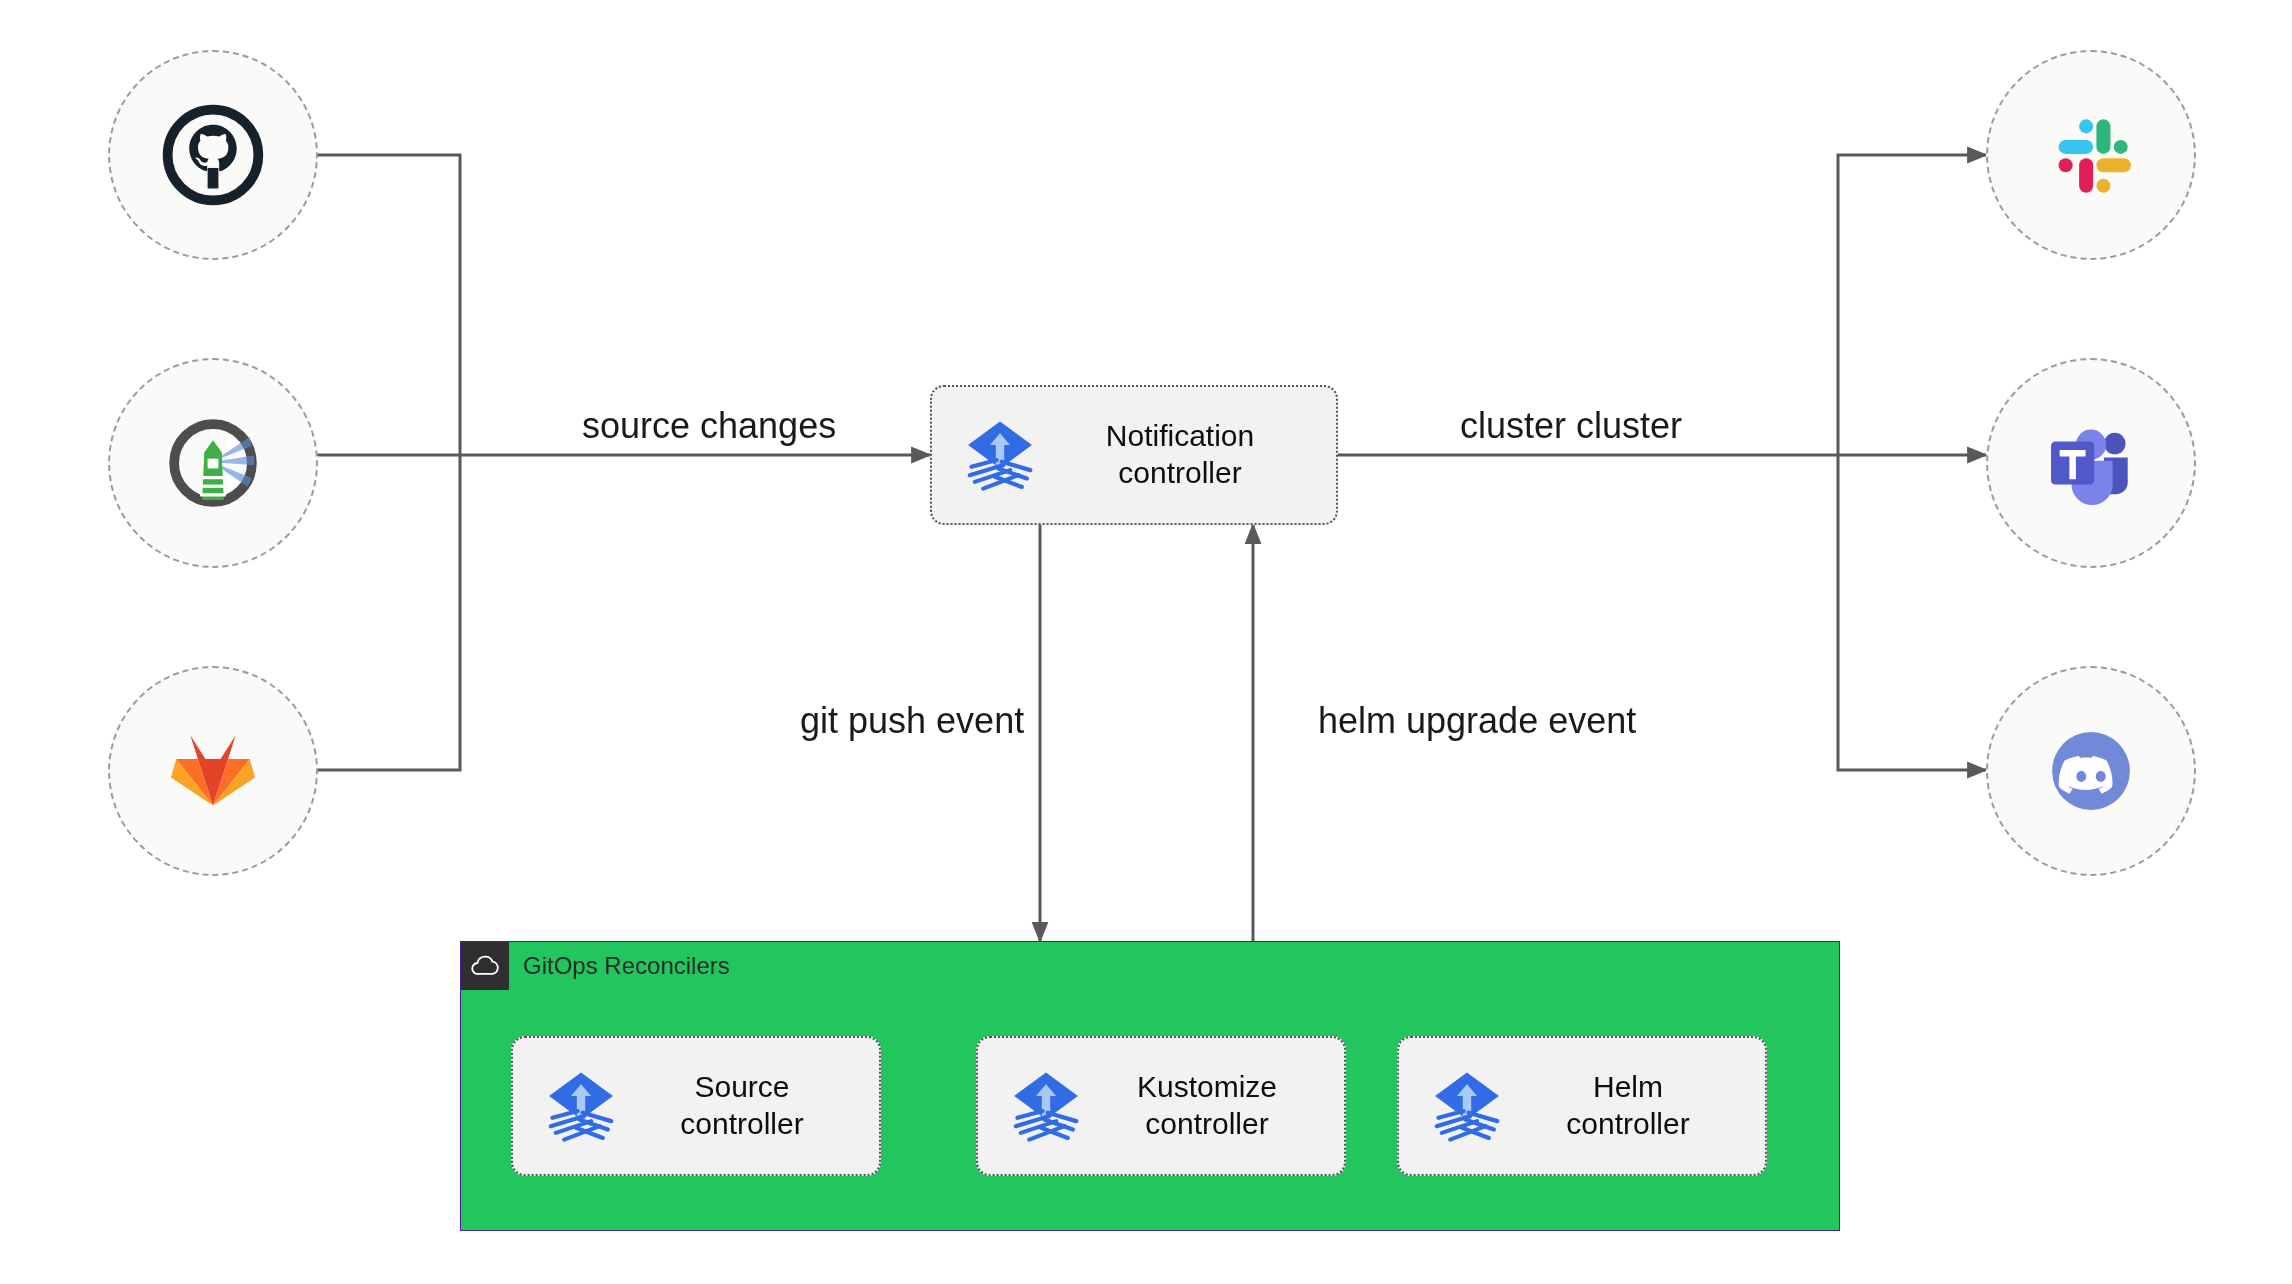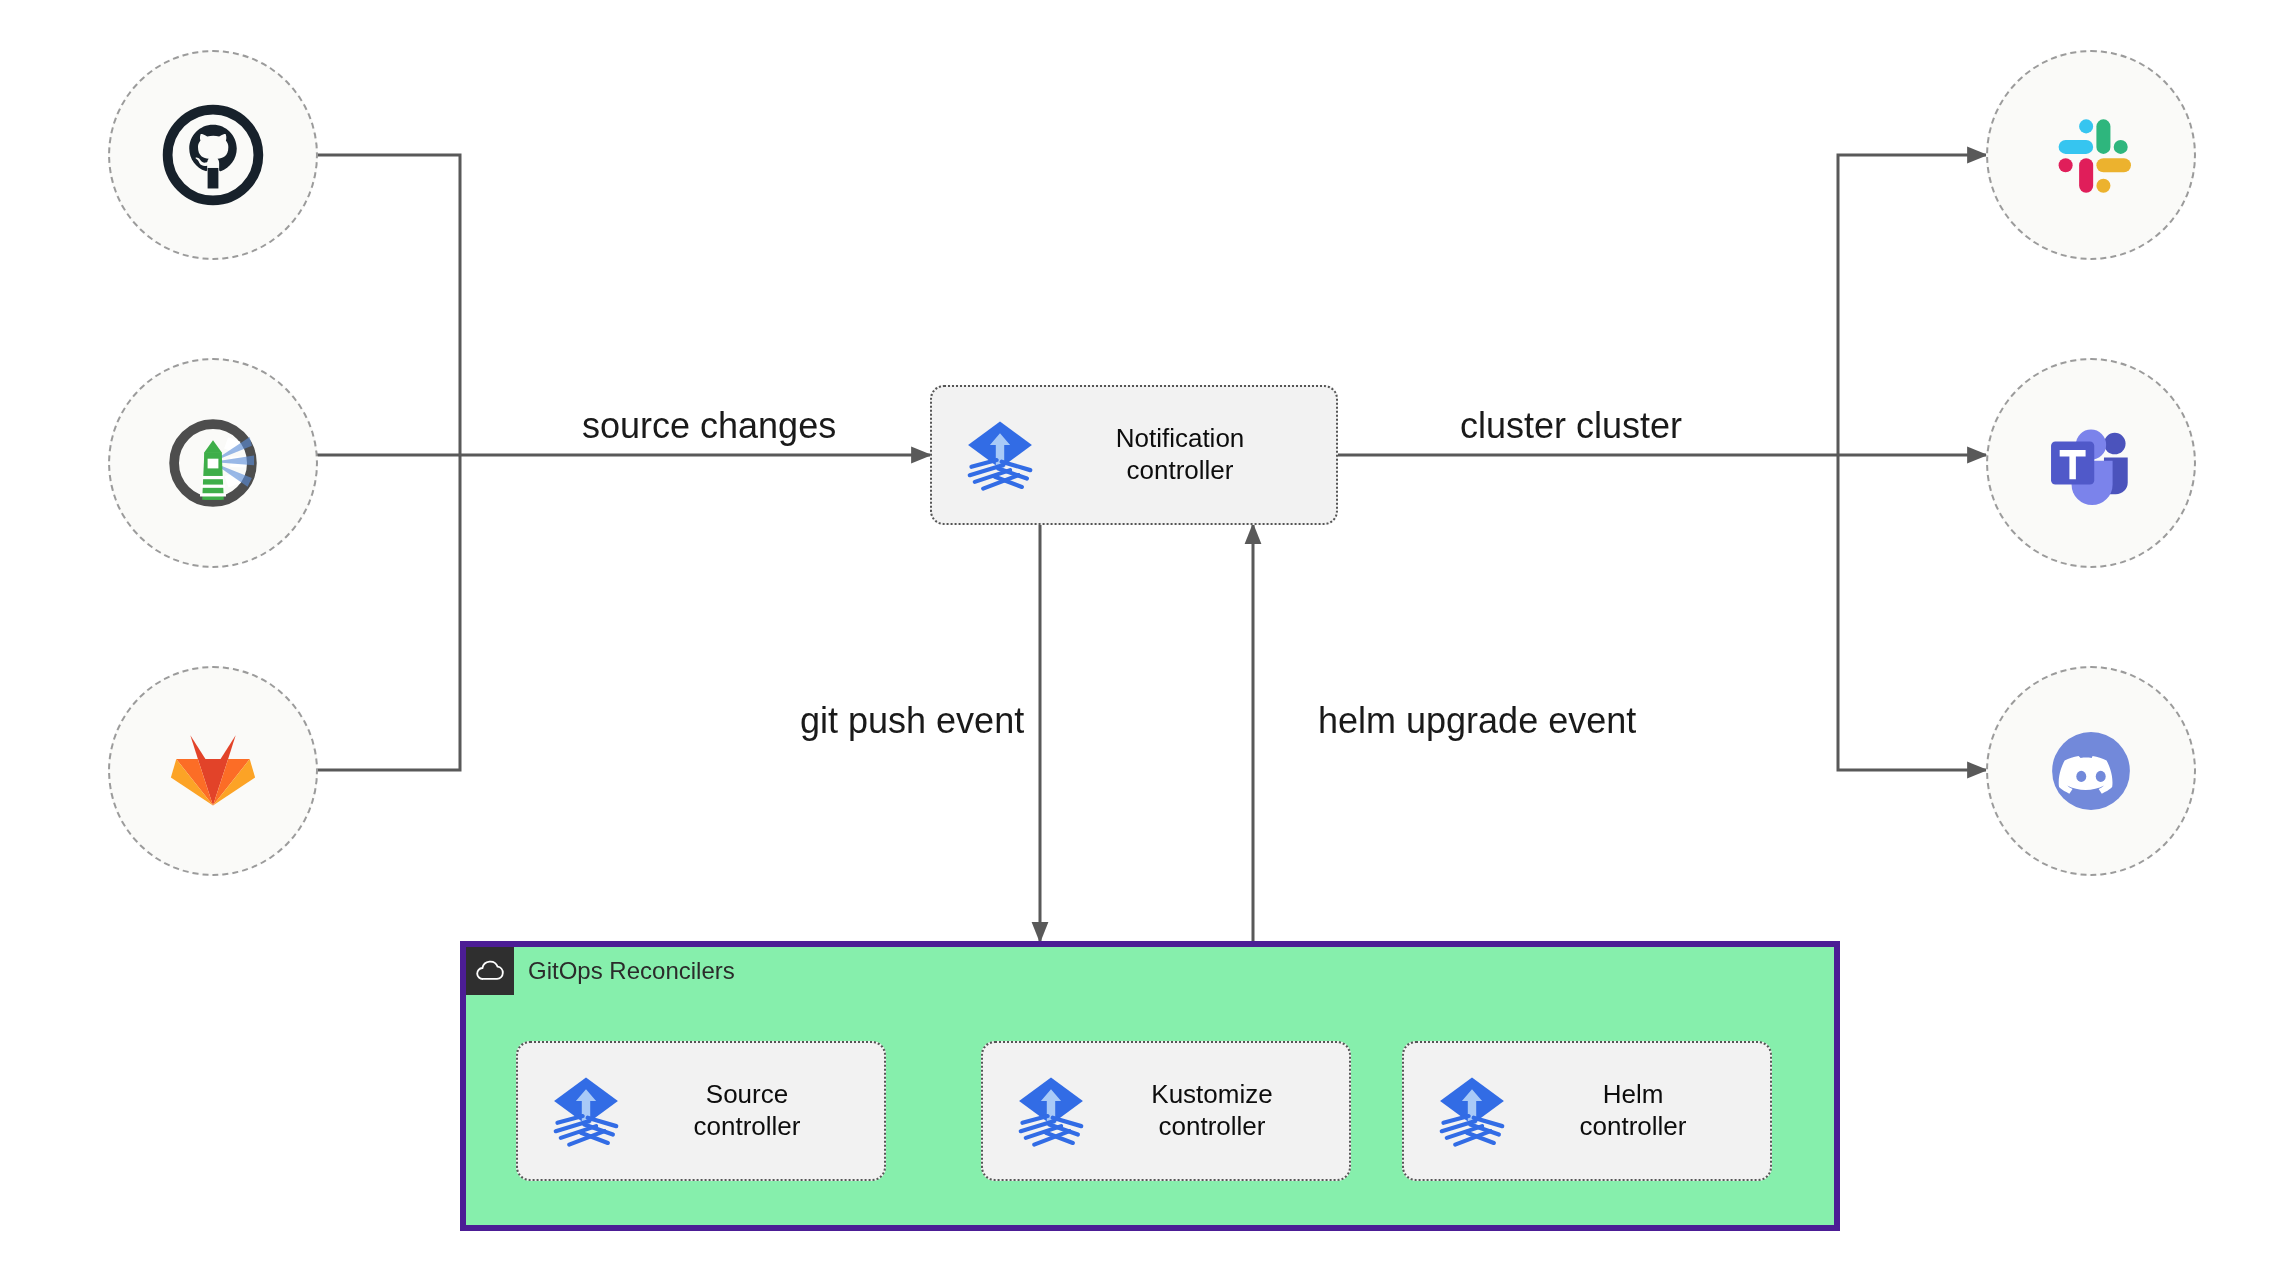--- a/index.html
+++ b/index.html
@@ -58,33 +58,33 @@
     padding-left: 26px;
   }
   .controller-box .flux-glyph {
     width: 84px;
     height: 84px;
     flex: 0 0 auto;
   }
   .controller-box .box-label {
     flex: 1 1 auto;
     text-align: center;
-    font-size: 26px;
+    font-size: 30px;
     line-height: 1.22;
     color: #0d0d0d;
     padding-right: 18px;
     white-space: pre-line;
   }
 
   
   #group-container {
     position: absolute;
     box-sizing: border-box;
-    border: 6px solid #4c1d95;
-    background: #86efac;
+    border: 1px solid #4c1d95;
+    background: #22c55e;
   }
   #group-tab {
     position: absolute;
     left: 0;
     top: 0;
     width: 48px;
     height: 48px;
     background: #2f2f2f;
     display: flex;
     align-items: center;

